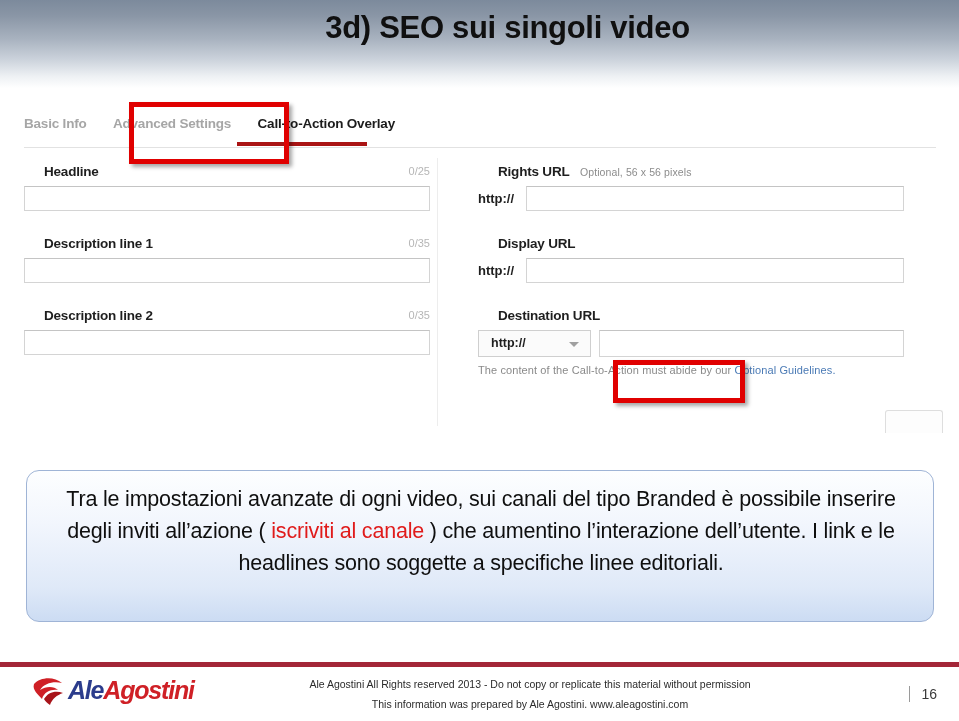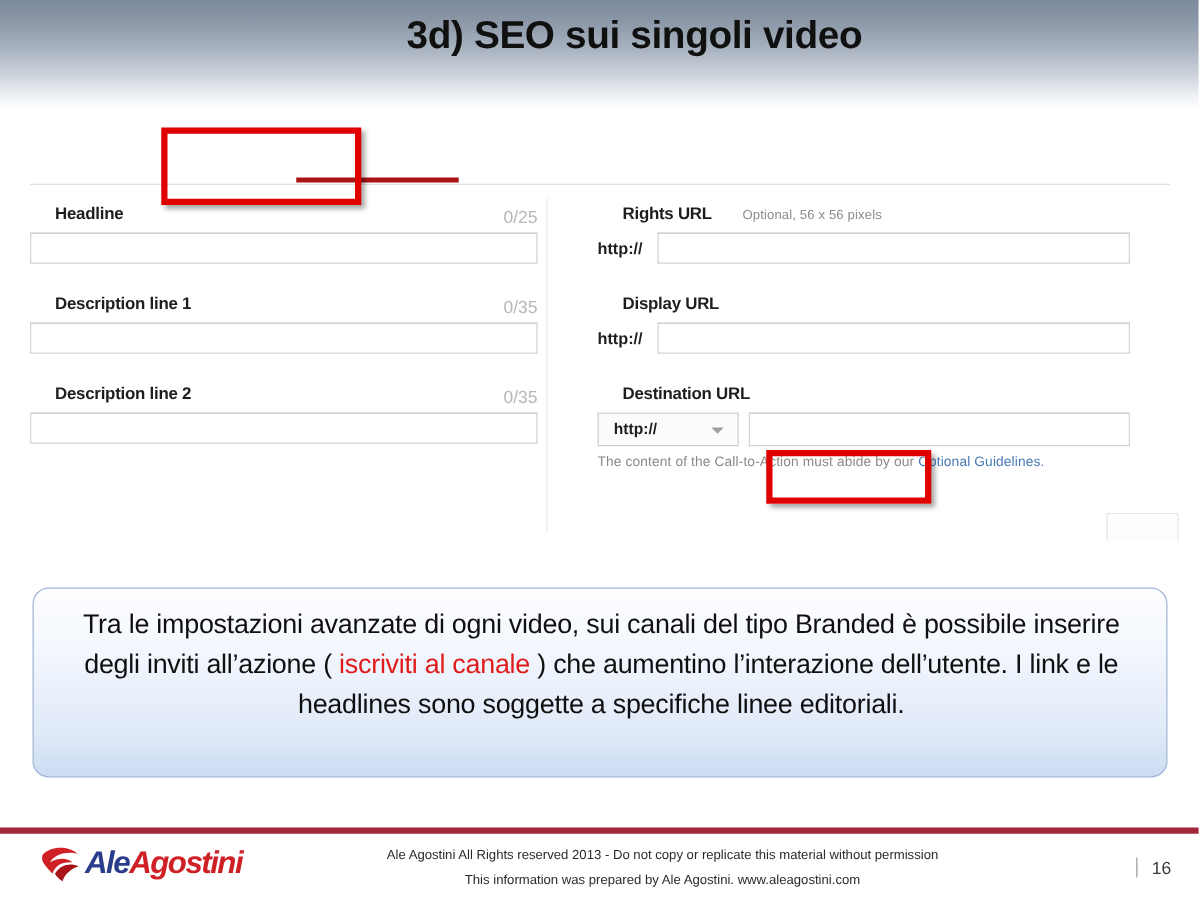--- a/index.html
+++ b/index.html
@@ -111,27 +111,27 @@
     font-size: 13.5px;
     font-weight: bold;
     color: #1e1e1e;
     letter-spacing: -0.2px;
     margin-left: 20px;
   }
   .fld-hint {
     font-size: 10.5px;
     font-weight: normal;
     color: #8c8c8c;
-    margin-left: 20px;
+    margin-left: 6px;
     letter-spacing: 0.1px;
   }
   .fld-count {
     position: absolute;
     right: 0; top: 3px;
-    font-size: 14px;
+    font-size: 11px;
     color: #b6b6b6;
   }
   .textbox {
     width: 100%;
     height: 25px;
     border: 1px solid #d4d4d4;
     border-top-color: #c4c4c4;
     background: #ffffff;
     box-sizing: border-box;
   }
@@ -276,20 +276,25 @@
   }
 </style>
 </head>
 <body>
 
 <div class="slide-header"></div>
 <div class="slide-title">3d) SEO sui singoli video</div>
 
 <div class="shot">
 
+  <div class="tabs">
+    <span class="tab">Basic Info</span>
+    <span class="tab">Advanced Settings</span>
+    <span class="tab active">Call-to-Action Overlay</span>
+  </div>
   <div class="tabs-rule"></div>
   <div class="tab-underline"></div>
   <div class="redbox redbox-tab"></div>
 
   <div class="col-divider"></div>
 
   <div class="col-left">
 
     <div class="fld">
       <div class="fld-labelrow">

